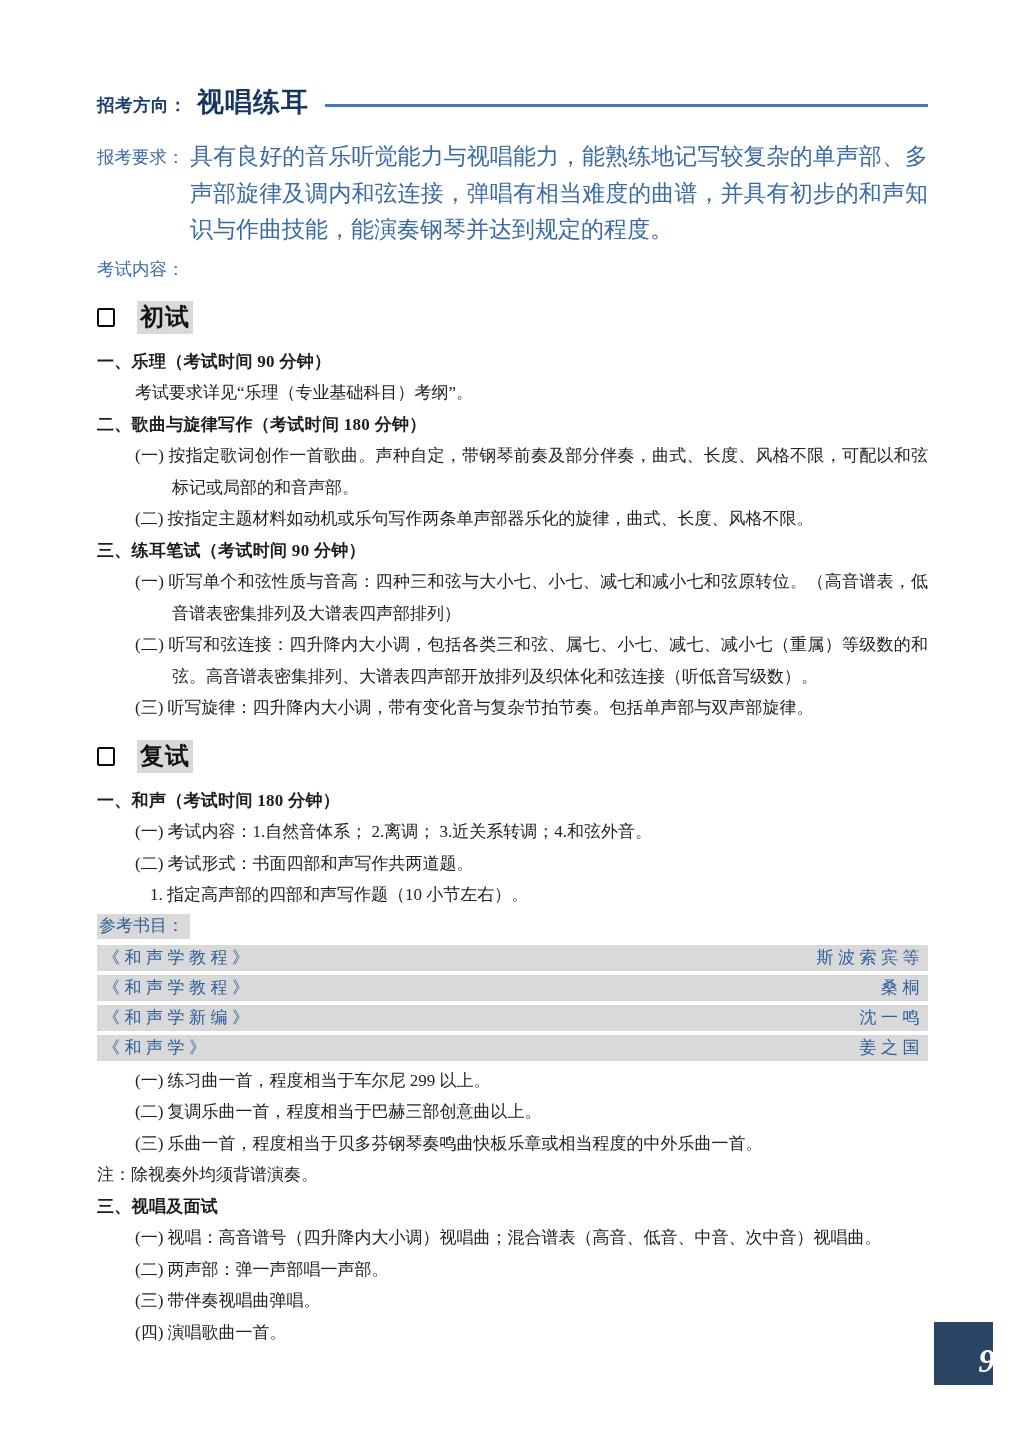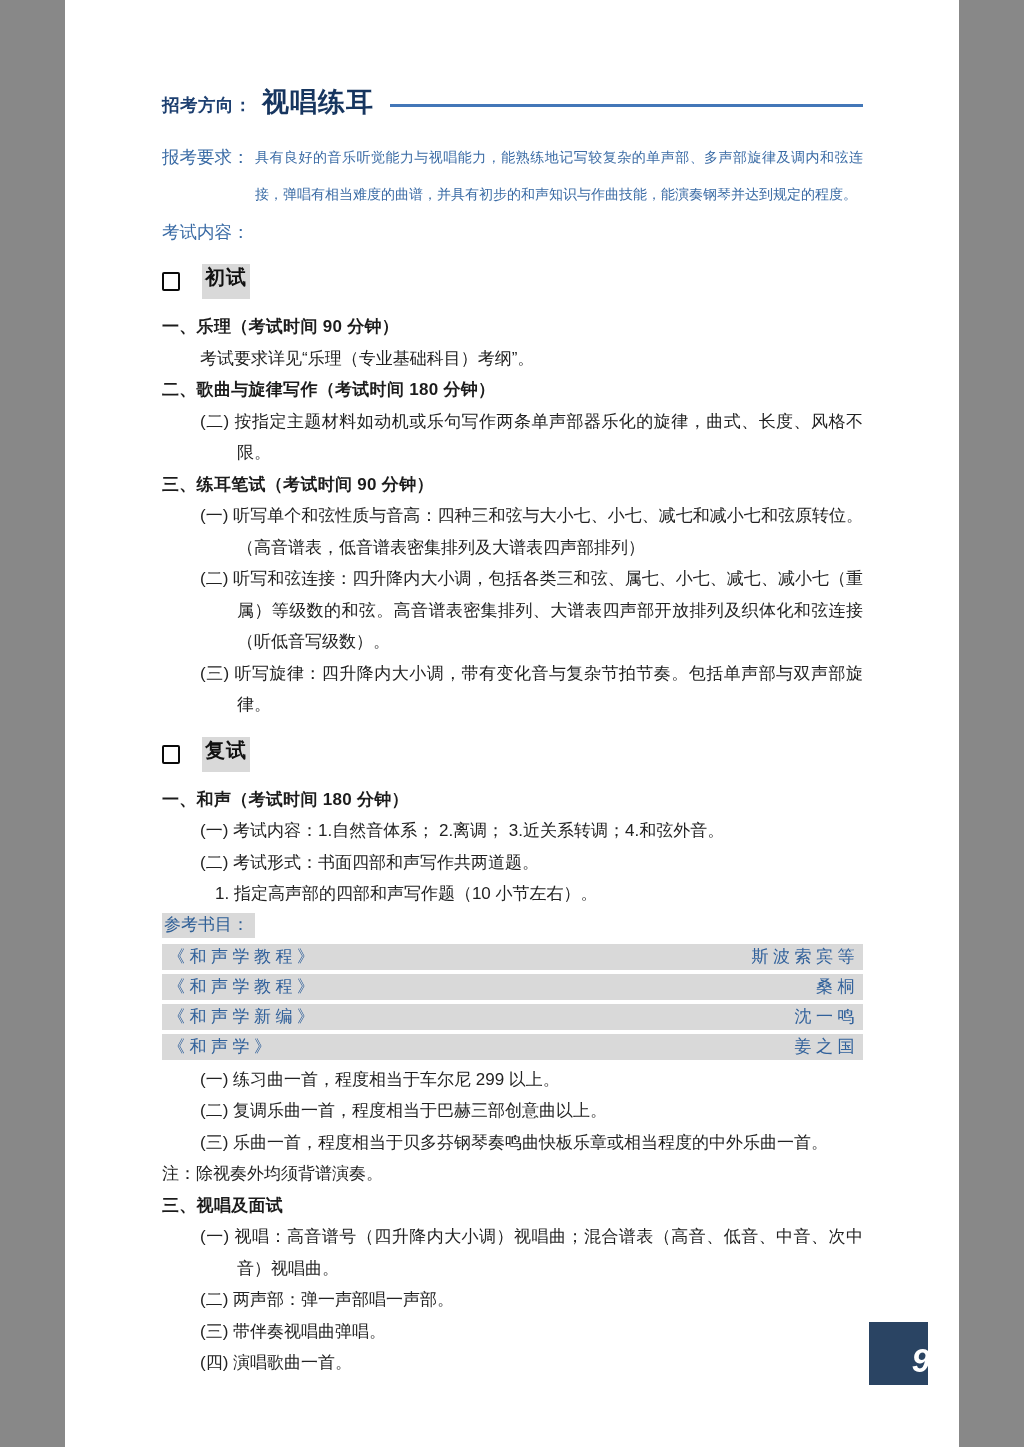--- a/index.html
+++ b/index.html
@@ -1,54 +1,54 @@
 <!DOCTYPE html>
 <html><head>
 <meta charset="utf-8">
 <style>
   html,body { margin:0; padding:0; background:#888; }
   .doc {
     position: relative;
-    width: 894px;
+    width: 1024px;
     height: 1447px;
     margin: 0 auto;
     background: #ffffff;
-    font-family: Liberation Sans, sans-serif;
+    font-family: Liberation Serif, serif;
     box-sizing: border-box;
     padding: 84px 96px 0 97px;
     overflow: hidden;
   }
   
   .hdr { display: flex; align-items: baseline; }
   .dir-label { font-size: 17.5px; color: #1d3f70; font-weight: bold; letter-spacing: 0.5px; }
   .doc-title { font-size: 27px; font-weight: bold; color: #16355f; margin-left: 10px; letter-spacing: 1px; }
   .title-rule { flex: 1; height: 3px; background: #4377b8; align-self: center; margin-left: 16px; margin-top: 6px; }
 
   
   .req-row { display: flex; margin-top: 19px; }
   .req-label { flex: none; width: 93px; font-size: 17.5px; line-height: 36.5px; color: #3a6ba5; }
-  .req-text { margin: 0; flex: 1; font-size: 14px; line-height: 36.5px; color: #3a6ba5; text-align: justify; }
+  .req-text { margin: 0; flex: 1; font-size: 23px; line-height: 36.5px; color: #3a6ba5; text-align: justify; }
   .content-label { margin-top: 5px; font-size: 17.5px; line-height: 31px; color: #3a6ba5; }
 
   
   .stage-hdr { display: flex; align-items: center; margin-top: 16px; margin-bottom: 12px; }
   .checkbox {
     width: 14px; height: 15px;
     border: 2.5px solid #0a0a0a;
     border-radius: 2px;
     display: inline-block;
     flex: none;
   }
   .stage-title {
     margin-left: 22px;
     background: #d9d9d9;
     color: #111111;
-    font-size: 20px;
+    font-size: 24px;
     font-weight: bold;
-    padding: 0 3px 8px 3px;
+    padding: 0 3px 1px 3px;
     letter-spacing: 1px;
   }
 
   
   .line { font-size: 17px; line-height: 31.5px; color: #222222; }
   .h1   { font-weight: bold; color: #1c1c1c; letter-spacing: 0.3px; }
   .sub  { padding-left: 38px; }
   .item { padding-left: 75px; text-indent: -37px; text-align: justify; }
   .numitem { padding-left: 53px; }
   .note {}
@@ -119,20 +119,21 @@
   <div class="content-label">考试内容：</div>
 
   <div class="stage-hdr">
     <span class="checkbox"></span>
     <span class="stage-title">初试</span>
   </div>
 
   <div class="line h1">一、乐理（考试时间 90 分钟）</div>
   <div class="line sub">考试要求详见“乐理（专业基础科目）考纲”。</div>
   <div class="line h1">二、歌曲与旋律写作（考试时间 180 分钟）</div>
+  <div class="line item">(一) 按指定歌词创作一首歌曲。声种自定，带钢琴前奏及部分伴奏，曲式、长度、风格不限，可配以和弦标记或局部的和音声部。</div>
   <div class="line item">(二) 按指定主题材料如动机或乐句写作两条单声部器乐化的旋律，曲式、长度、风格不限。</div>
   <div class="line h1">三、练耳笔试（考试时间 90 分钟）</div>
   <div class="line item">(一) 听写单个和弦性质与音高：四种三和弦与大小七、小七、减七和减小七和弦原转位。（高音谱表，低音谱表密集排列及大谱表四声部排列）</div>
   <div class="line item">(二) 听写和弦连接：四升降内大小调，包括各类三和弦、属七、小七、减七、减小七（重属）等级数的和弦。高音谱表密集排列、大谱表四声部开放排列及织体化和弦连接（听低音写级数）。</div>
   <div class="line item">(三) 听写旋律：四升降内大小调，带有变化音与复杂节拍节奏。包括单声部与双声部旋律。</div>
 
   <div class="stage-hdr">
     <span class="checkbox"></span>
     <span class="stage-title">复试</span>
   </div>

